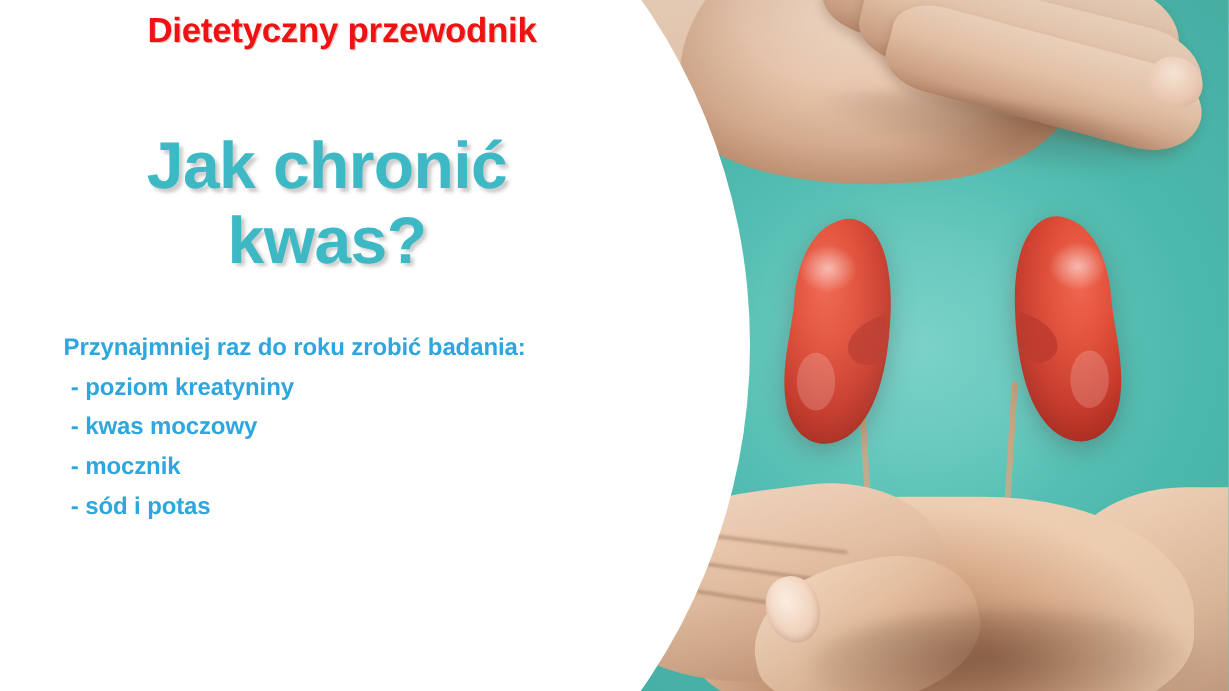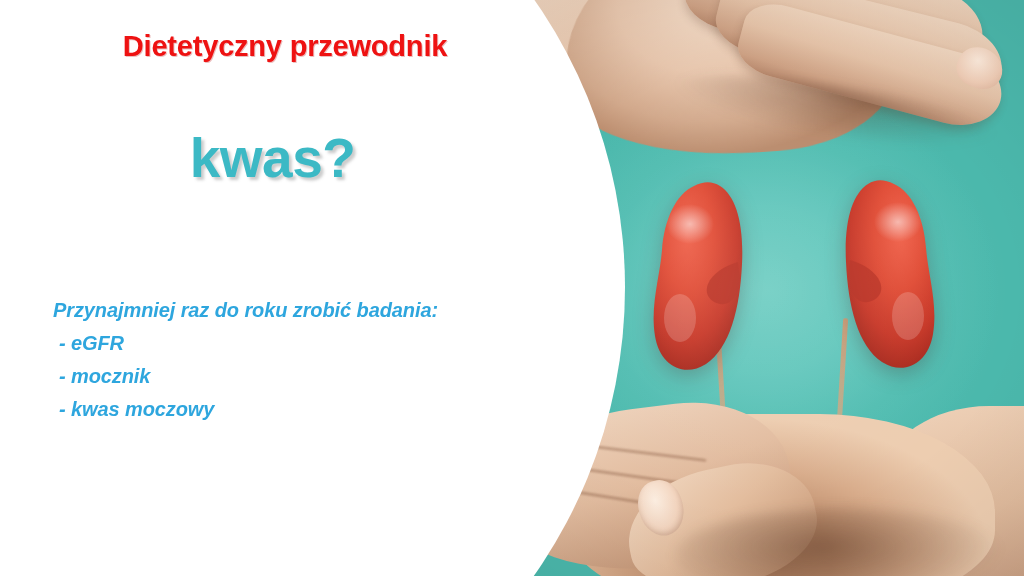--- a/index.html
+++ b/index.html
@@ -201,21 +201,20 @@
     border-radius: 50%;
     z-index: 5;
   }
 
   
   .text-layer {
     position: absolute;
     left: 0; top: 0;
     width: 600px; height: 512px;
     z-index: 9;
-    margin-top: 20px;
   }
   .headline {
     position: absolute;
     left: 0; top: 8px;
     width: 570px;
     text-align: center;
     color: #EE1212;
     font-size: 29px;
     font-weight: bold;
     line-height: 1.28;
@@ -236,21 +235,20 @@
   }
   .body-list {
     position: absolute;
     left: 52px;
     top: 274px;
     color: #2EA6DE;
     font-size: 20px;
     font-weight: bold;
     line-height: 33px;
     letter-spacing: -0.1px;
-    font-style: italic;
   }
   .body-intro { margin: 0 0 0 1px; }
   .body-item  { margin: 0 0 0 7px; white-space: nowrap; }
 </style>
 </head>
 <body>
 
 <div id="slide">
 
   <div class="photo-panel">
@@ -326,24 +324,26 @@
 
   <div class="white-shape"></div>
 
   <div class="text-layer">
 
     <div class="headline">
       <div>Dietetyczny przewodnik</div>
     </div>
 
     <div class="title">
+      <div>Jak chronić</div>
       <div>kwas?</div>
     </div>
 
     <div class="body-list">
       <div class="body-intro">Przynajmniej raz do roku zrobić badania:</div>
-      <div class="body-item">- eGFR</div>
+      <div class="body-item">- poziom kreatyniny</div>
+      <div class="body-item">- kwas moczowy</div>
       <div class="body-item">- mocznik</div>
-      <div class="body-item">- kwas moczowy</div>
+      <div class="body-item">- sód i potas</div>
     </div>
 
   </div>
 </div>
 
 </body></html>

